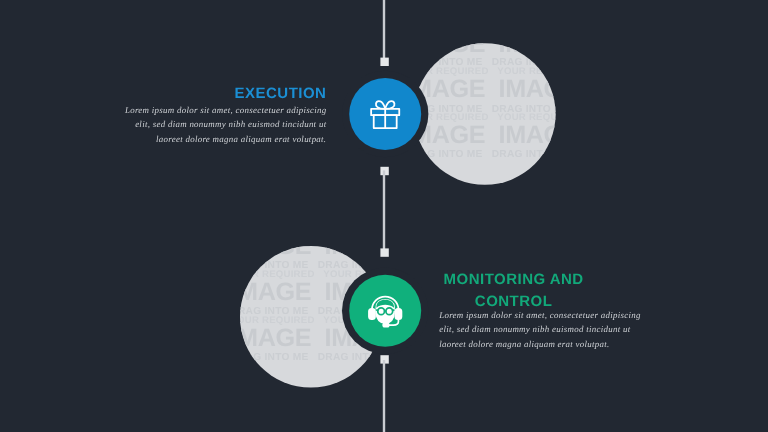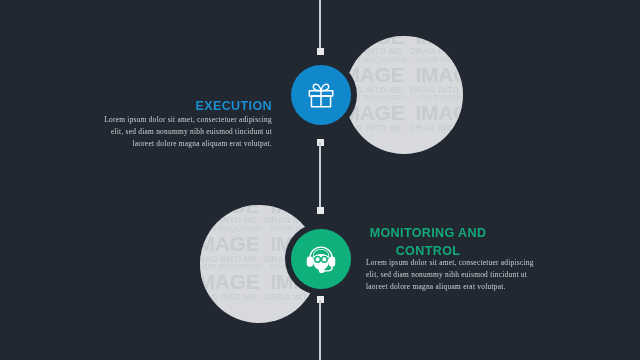--- a/index.html
+++ b/index.html
@@ -92,22 +92,23 @@
     letter-spacing: 0.4px;
     line-height: 1.45;
   }
   .block-body {
     position: absolute;
     font-family: "Liberation Serif", serif;
     font-size: 7.4px;
     line-height: 1.62;
     color: #cfd2d6;
     letter-spacing: 0.25px;
-  }
-  .ta-right { text-align: right; margin-top: 28px; }
+    font-style: italic;
+  }
+  .ta-right { text-align: right; }
   .ta-left  { text-align: left; }
 </style>
 </head>
 <body>
 
 <div class="slide">
 
   <div class="spine-seg" style="top:0px; height:52px;"></div>
   <div class="spine-node" style="top:48px;"></div>
 

